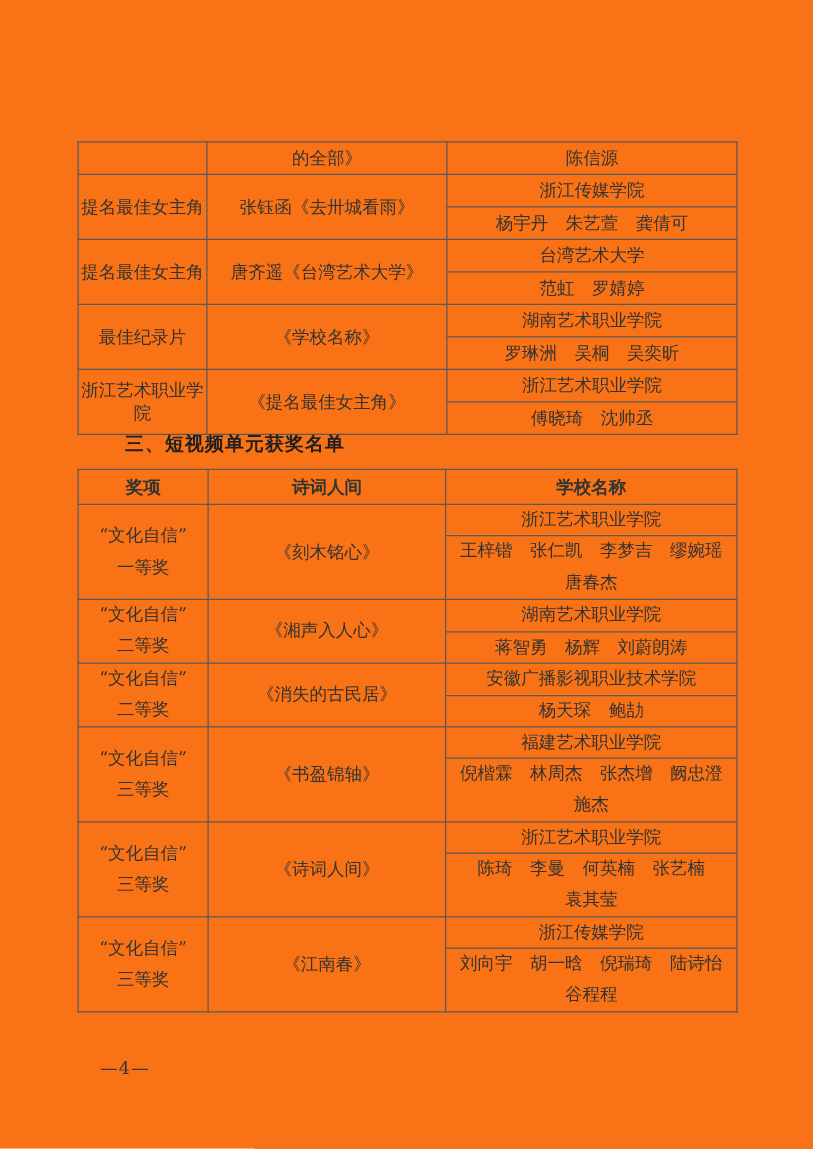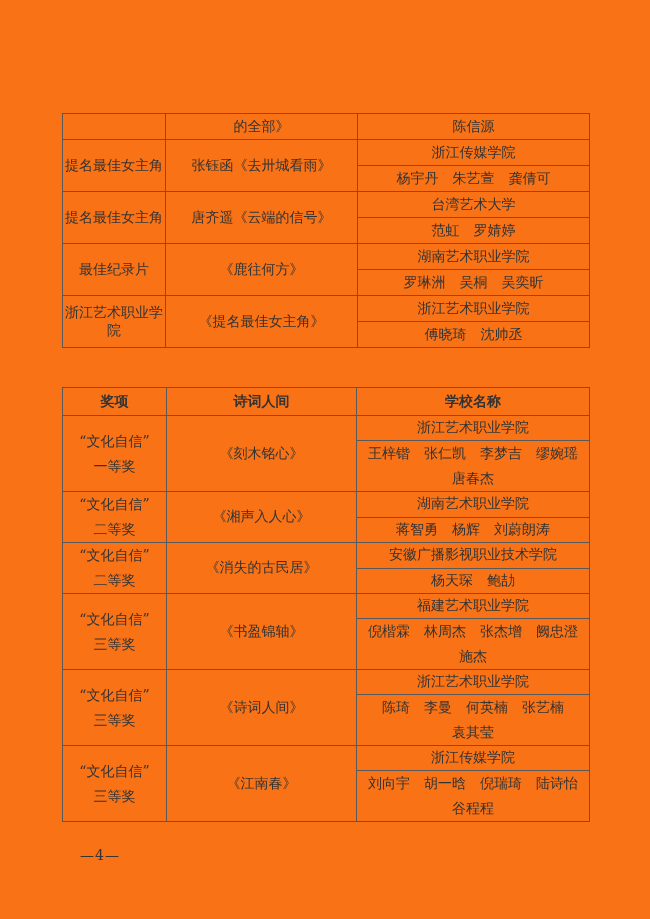--- a/index.html
+++ b/index.html
@@ -12,21 +12,21 @@
   .page { position:relative; width:650px; height:919px; background:#f97316; overflow:hidden; }
 
   table { border-collapse:collapse; position:absolute; table-layout:fixed; }
   td, th {
     border:1px solid #595959;
     text-align:center; vertical-align:middle;
     font-size:14px; font-weight:normal;
     overflow:hidden; padding:0 2px;
   }
   .t1 { left:62px; top:113px; width:527px; }
-  .t2 { left:62px; top:387px; width:527px; }
+  .t2 { left:62px; top:375px; width:527px; }
   .t2 th { font-weight:bold; }
 
   tr.r25 { height:25px;margin-top:16px; }
   tr.r26 { height:26px; }
   tr.r28 { height:28px; }
   tr.r50 { height:50px; }
 
   .two-line div { line-height:25px; }
 
   .heading {
@@ -61,47 +61,48 @@
         <td rowspan="2">提名最佳女主角</td>
         <td rowspan="2">张钰函《去卅城看雨》</td>
         <td>浙江传媒学院</td>
       </tr>
       <tr class="r26">
         <td>杨宇丹　朱艺萱　龚倩可</td>
       </tr>
 
       <tr class="r26">
         <td rowspan="2">提名最佳女主角</td>
-        <td rowspan="2">唐齐遥《云端的信号》</td>
+        <td rowspan="2">唐齐遥《台湾艺术大学》</td>
         <td>台湾艺术大学</td>
       </tr>
       <tr class="r26">
         <td>范虹　罗婧婷</td>
       </tr>
 
       <tr class="r26">
         <td rowspan="2">最佳纪录片</td>
-        <td rowspan="2">《鹿往何方》</td>
+        <td rowspan="2">《学校名称》</td>
         <td>湖南艺术职业学院</td>
       </tr>
       <tr class="r26">
         <td>罗琳洲　吴桐　吴奕昕</td>
       </tr>
 
       <tr class="r26">
         <td rowspan="2">浙江艺术职业学院</td>
         <td rowspan="2">《提名最佳女主角》</td>
         <td>浙江艺术职业学院</td>
       </tr>
       <tr class="r26">
         <td>傅晓琦　沈帅丞</td>
       </tr>
     </tbody>
   </table>
 
+  <div class="heading">三、短视频单元获奖名单</div>
 
   <table class="t2">
     <colgroup>
       <col style="width:104px">
         <col style="width:190px">
         <col style="width:233px">
     </colgroup>
     <tbody>
       <tr class="r28">
         <th>奖项</th>

